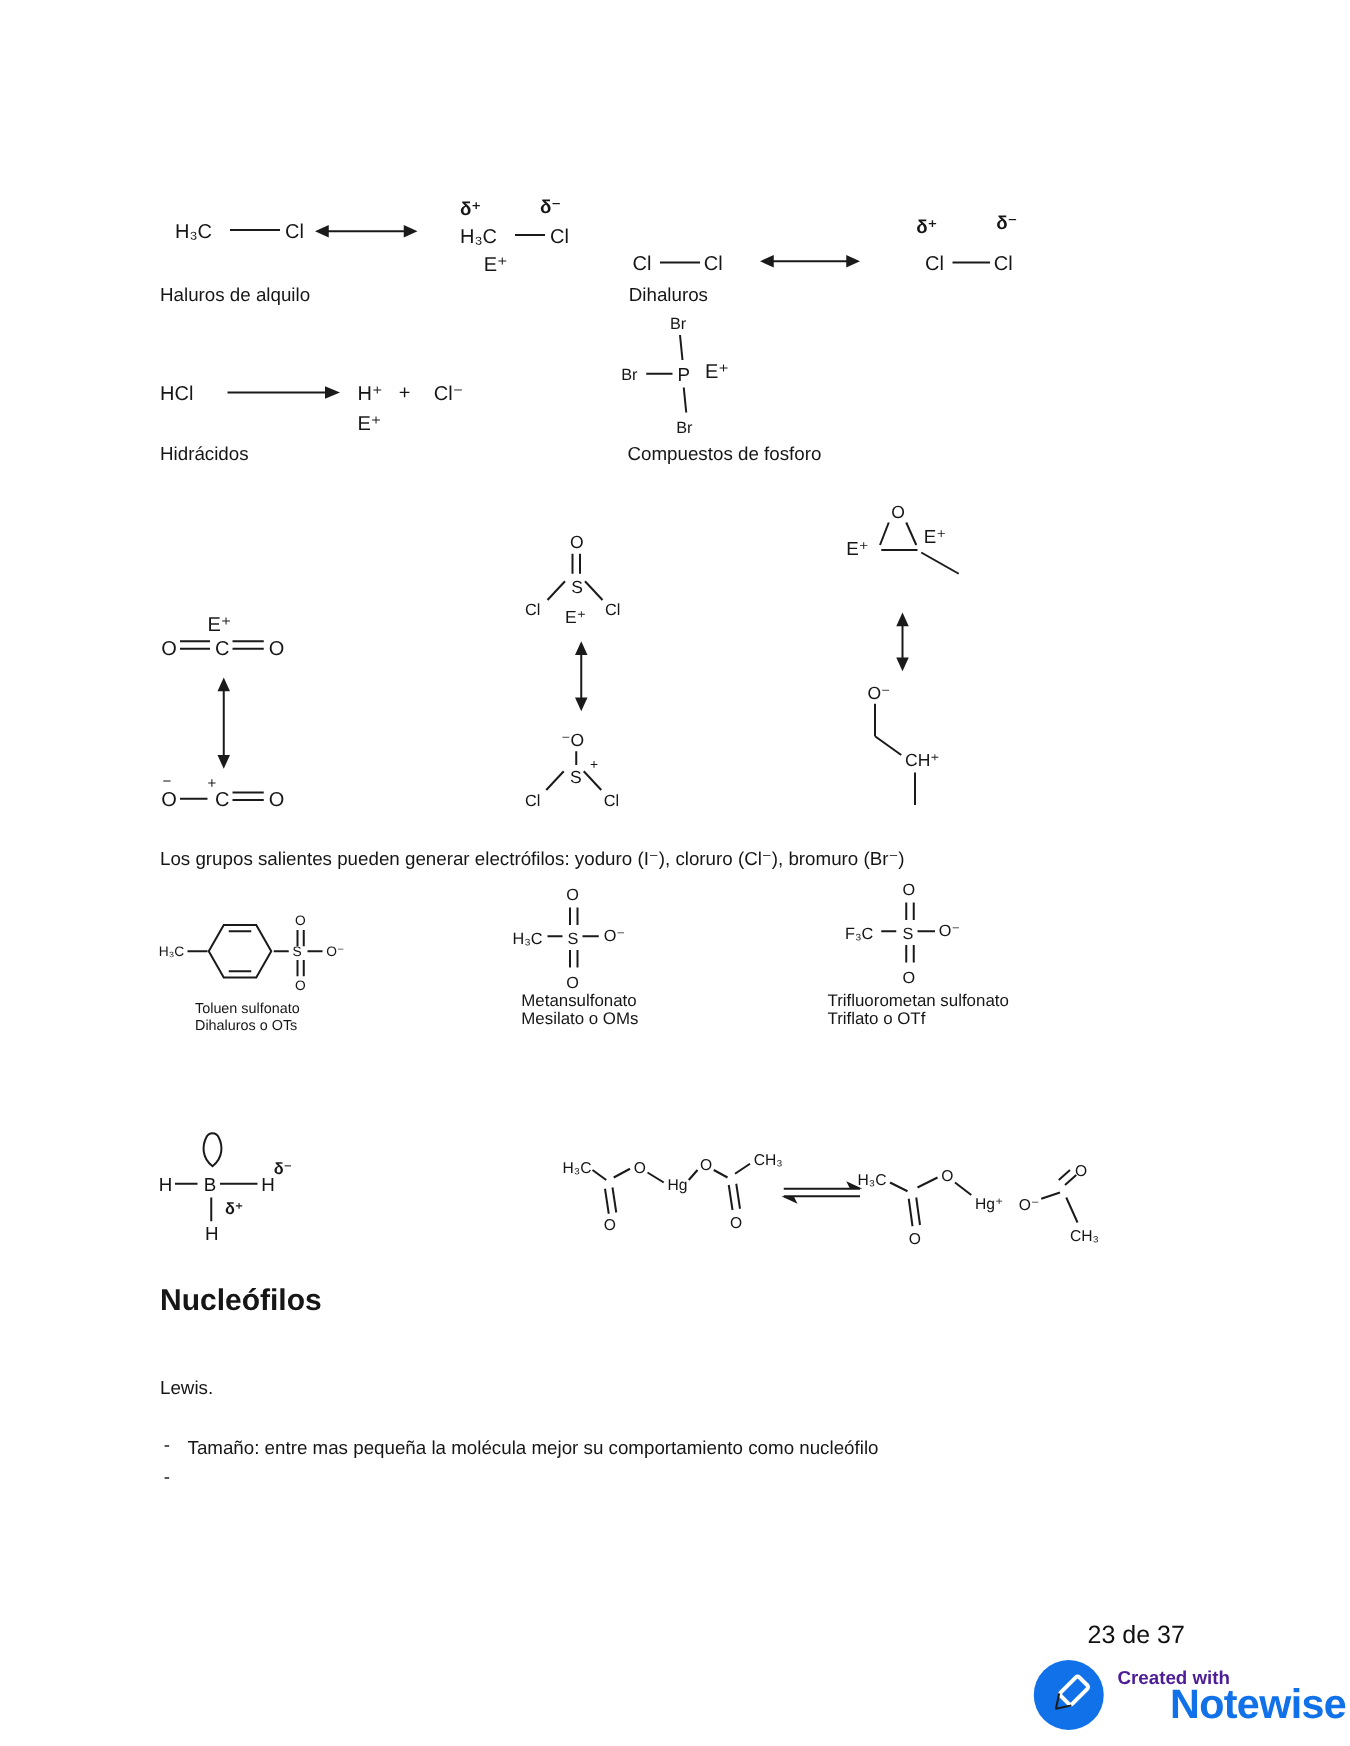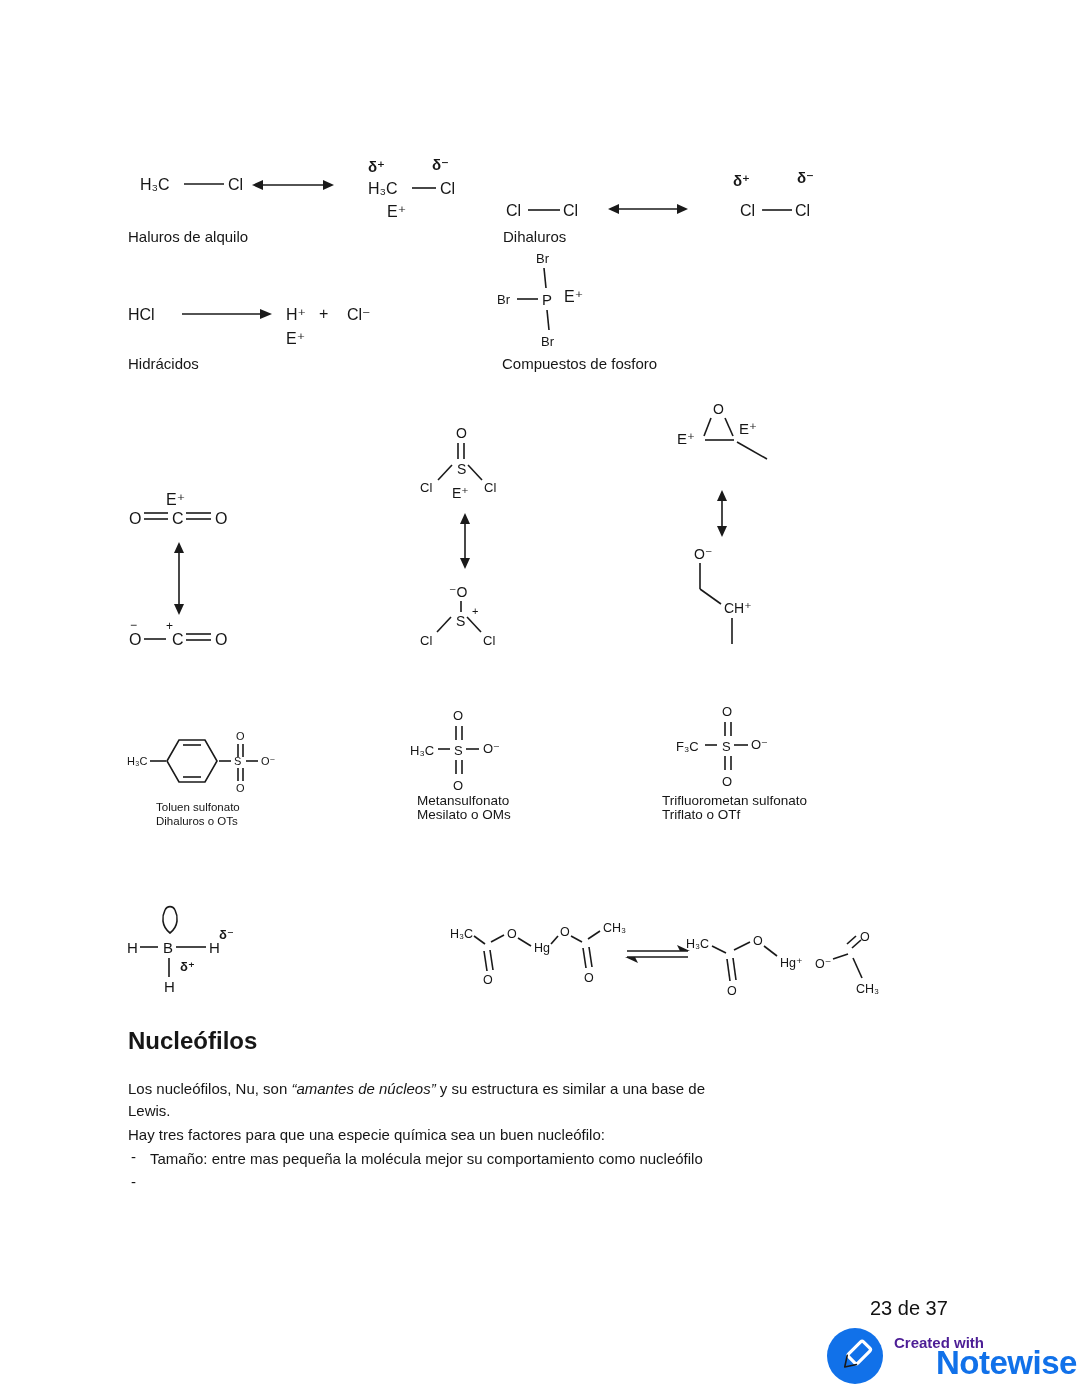--- a/index.html
+++ b/index.html
@@ -29,34 +29,33 @@
 </head>
 <body>
 
 <div class="page">
 
   <div class="txt" style="left:128px;top:228px">Haluros de alquilo</div>
   <div class="txt" style="left:503px;top:228px">Dihaluros</div>
   <div class="txt" style="left:128px;top:355px">Hidrácidos</div>
   <div class="txt" style="left:502px;top:355px">Compuestos de fosforo</div>
 
+  <div class="txt" style="left:128px;top:679px">Los grupos salientes pueden generar electrófilos: yoduro (I⁻), cloruro (Cl⁻), bromuro (Br⁻)</div>
 
   <div class="tiny-label" style="left:156px;top:801px">Toluen sulfonato</div>
   <div class="tiny-label" style="left:156px;top:815px">Dihaluros o OTs</div>
   <div class="small-label" style="left:417px;top:793px">Metansulfonato</div>
   <div class="small-label" style="left:417px;top:807px">Mesilato o OMs</div>
   <div class="small-label" style="left:662px;top:793px">Trifluorometan sulfonato</div>
   <div class="small-label" style="left:662px;top:807px">Triflato o OTf</div>
 
 
   <div class="txt heading" style="left:128px;top:1027px">Nucleófilos</div>
 
-  <div class="txt" style="left:128px;top:1080px"><span>Los nucleófilos, Nu, son </span><span class="ital">“amantes de núcleos”</span><span> y su estructura es similar a una base de</span></div>
   <div class="txt" style="left:128px;top:1102px">Lewis.</div>
-  <div class="txt" style="left:128px;top:1126px">Hay tres factores para que una especie química sea un buen nucleófilo:</div>
 
   <div class="txt" style="left:131px;top:1148px">-</div>
   <div class="txt" style="left:150px;top:1150px">Tamaño: entre mas pequeña la molécula mejor su comportamiento como nucleófilo</div>
   <div class="txt" style="left:131px;top:1173px">-</div>
 
   <div class="footer-page">23 de 37</div>
   <div class="brand-small" style="color:#4c1d95">Created with</div>
   <div class="brand-big" style="color:#1171e9">Notewise</div>
 
   <svg class="overlay" width="1080" height="1397" viewBox="0 0 1080 1397">

